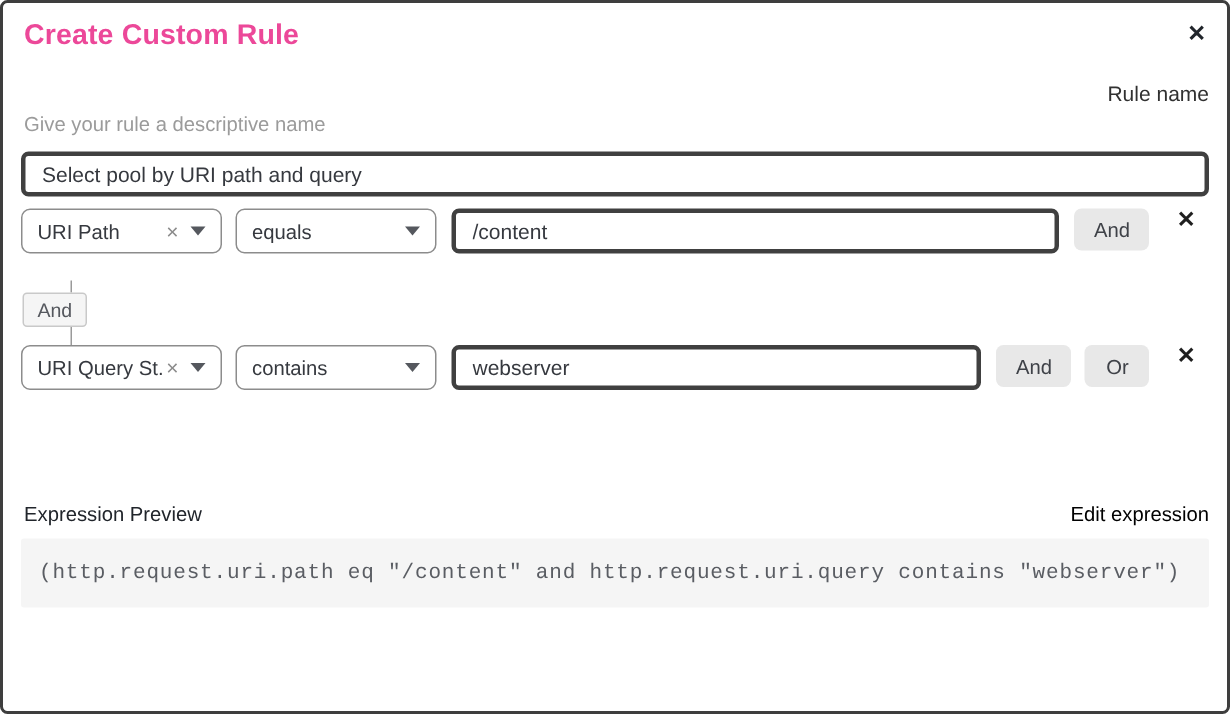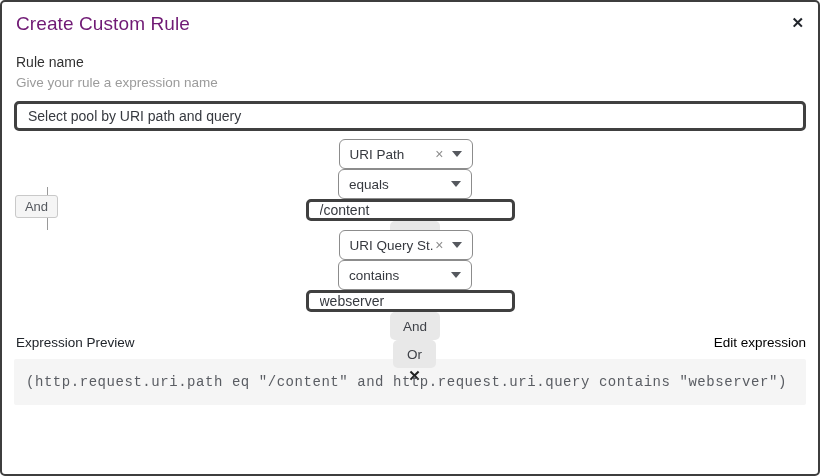--- a/index.html
+++ b/index.html
@@ -15,30 +15,30 @@
     position: relative;
     overflow: hidden;
   }
 
   
   .dialog-header {
     display: flex; justify-content: space-between; align-items: flex-start;
     margin-top: 10px; padding-left: 2px;
   }
   .dialog-title {
-    font-size: 19px; font-weight: 400; color: #701a75; line-height: 23px;
+    font-size: 19px; font-weight: 700; color: #ec4899; line-height: 23px;
     letter-spacing: 0.1px;
   }
   .close-x {
     font-size: 15px; font-weight: 700; color: #21252b;
     cursor: pointer; line-height: 16px; margin-top: 3px; margin-right: 2px;
   }
 
   
-  .field-label { font-size: 14px; color: #313131; padding-left: 2px; line-height: 17px; }
+  .field-label { font-size: 14px; color: #313131; padding-left: 2px; line-height: 17px; text-align: right; }
   .rule-name-label { margin-top: 19px; }
   .field-hint { font-size: 13.5px; color: #9b9b9b; padding-left: 2px; margin-top: 4px; line-height: 16px; }
   .text-input {
     display: block; width: 100%; height: 30px;
     border: 3px solid #404040; border-radius: 5px;
     padding: 0 11px; font-size: 14px; color: #36393f;
     font-family: "Liberation Sans", sans-serif;
     background: #fff; outline: none;
   }
   .rule-name-input { margin-top: 10px; }
@@ -46,21 +46,21 @@
   
   .match-heading {
     margin-top: 46px; padding-left: 2px;
     font-size: 14.5px; font-weight: 700; color: #21252b; line-height: 16px;
   }
   .col-labels { display: flex; margin-top: 16px; font-size: 13px; color: #313131; line-height: 15px; }
   .col-label-field { width: 145px; padding-left: 2px; }
   .col-label-operator { width: 143px; }
   .col-label-value { flex: 1; }
 
-  .cond-row { display: flex; align-items: center; margin-top: 8px; height: 48px; flex-direction: column; }
+  .cond-row { display: flex; margin-top: 8px; height: 48px; }
   .select-box {
     width: 134px; height: 30px; flex: none;
     border: 1px solid #8c8c8c; border-radius: 6px;
     display: flex; align-items: center;
     padding: 0 10px; background: #fff; cursor: pointer;
   }
   .select-field { margin-right: 9px; }
   .select-operator { margin-right: 10px; }
   .select-text {
     flex: 1; font-size: 13.5px; color: #36393f;
@@ -116,21 +116,21 @@
 <body>
 
 <div class="dialog">
 
   <div class="dialog-header">
     <div class="dialog-title">Create Custom Rule</div>
     <span class="close-x">✕</span>
   </div>
 
   <div class="field-label rule-name-label">Rule name</div>
-  <div class="field-hint">Give your rule a expression name</div>
+  <div class="field-hint">Give your rule a descriptive name</div>
   <input class="text-input rule-name-input" type="text" value="Select pool by URI path and query" style="">
 
 
 
   <div class="cond-row">
     <div class="select-box select-field">
       <span class="select-text">URI Path</span>
       <span class="clear-x">×</span>
       <span class="caret"></span>
     </div>

